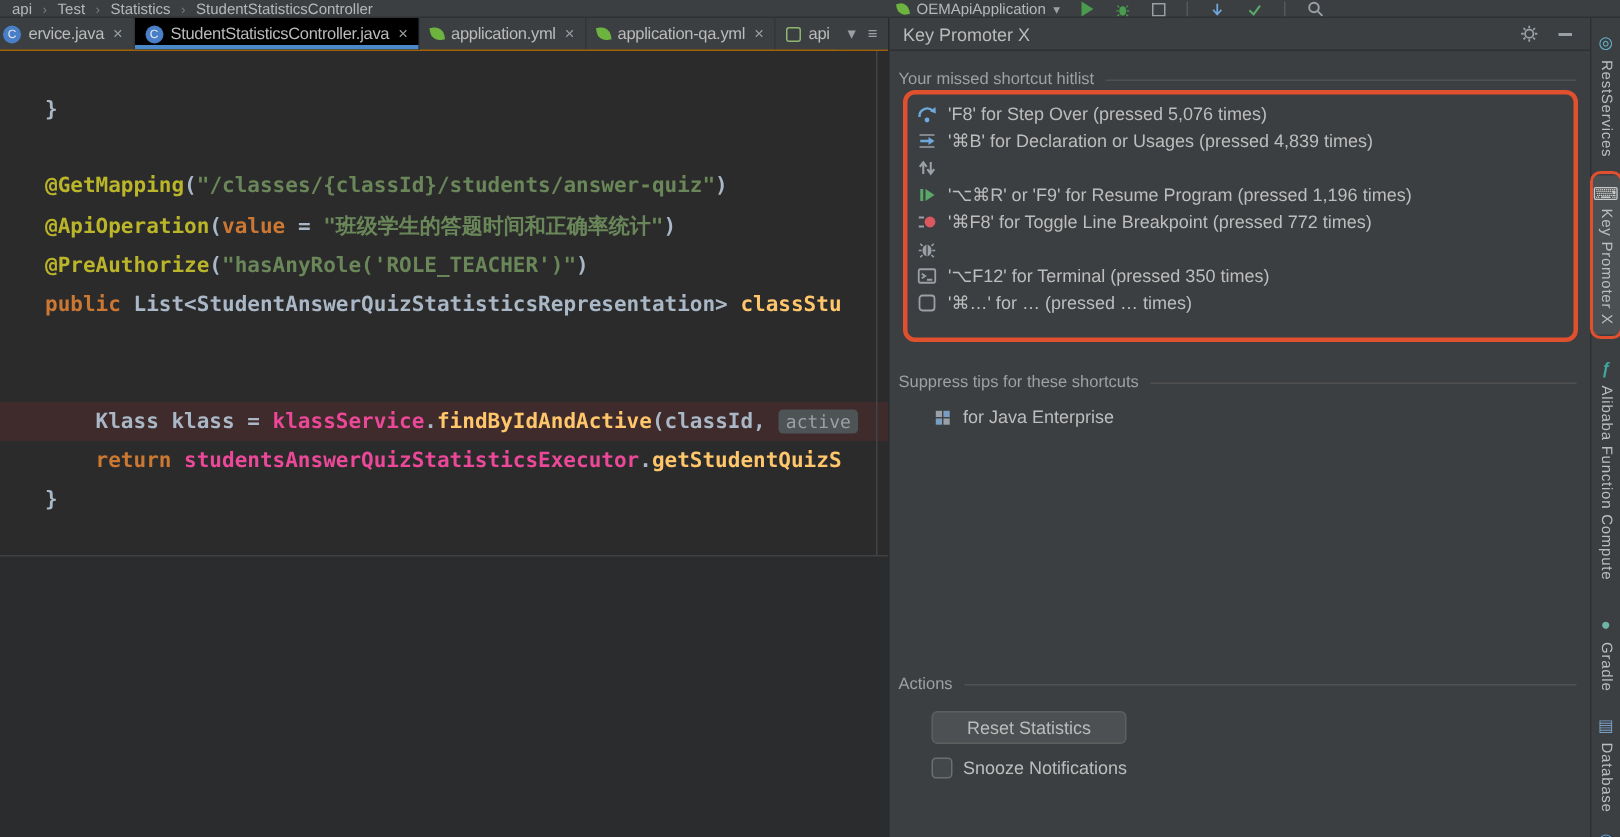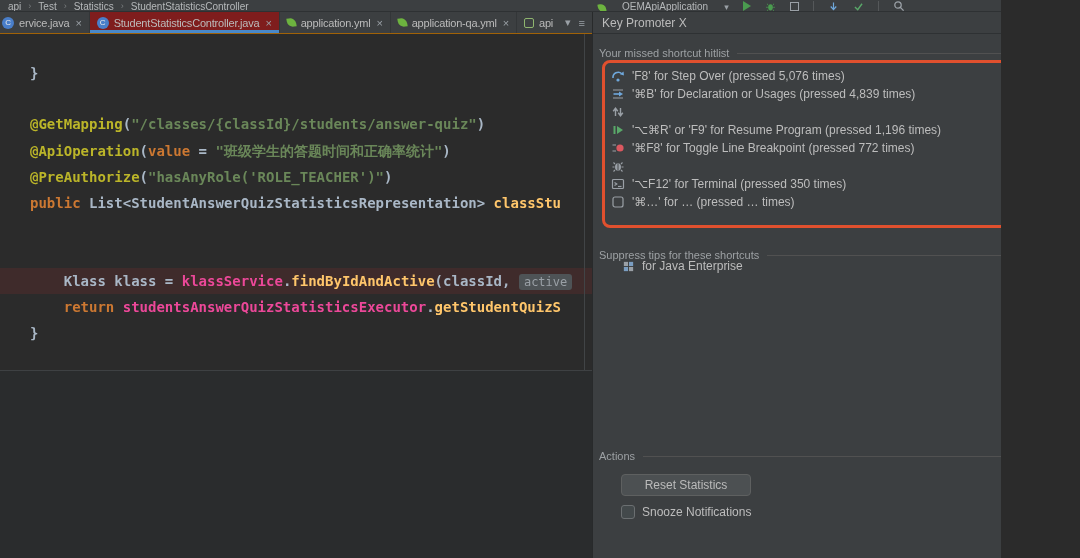--- a/index.html
+++ b/index.html
@@ -1,37 +1,37 @@
 <!DOCTYPE html>
 <html style="--ann: #e0502e;"><head>
 <meta charset="utf-8">
 <style>
   *{margin:0;padding:0;box-sizing:border-box}
   html,body{width:1080px;height:558px;overflow:hidden}
   body{font-family:"Liberation Sans","DejaVu Sans",sans-serif;background:#2b2b2b;-webkit-font-smoothing:antialiased}
-  .app{position:relative;width:1001px;height:558px;background:#3c3f41;color:#bbbbbb;overflow:hidden}
+  .app{position:relative;width:1080px;height:558px;background:#3c3f41;color:#bbbbbb;overflow:hidden}
 
   
   .topbar{position:absolute;left:0;top:0;width:1080px;height:12px;background:#3c3f41;border-bottom:1px solid #2e3133;overflow:hidden;font-size:10px;color:#b5b8ba}
   .crumbs{position:absolute;left:8px;top:0;height:12px;display:flex;align-items:center;gap:7px;white-space:nowrap}
   .crumb-sep{color:#7b7e80;font-size:9px}
   .topbar-right{position:absolute;left:598px;right:0;top:0;height:12px;display:flex;align-items:center;gap:14px;padding-right:14px}
-  .runcfg{display:flex;align-items:flex-end;gap:16px}
+  .runcfg{display:flex;align-items:center;gap:5px}
   .leaf{width:8px;height:8px;background:#6db33f;border-radius:0 70% 0 70%;transform:rotate(-10deg)}
   .chev{color:#9aa0a6;font-size:9px;line-height:1}
   .tb-play{width:0;height:0;border-left:8px solid #4a9b4f;border-top:5px solid transparent;border-bottom:5px solid transparent}
   .tb-icon{display:inline-flex;align-items:center;justify-content:center}
   .tb-sep{width:1px;height:10px;background:#55585a}
   .tb-sq{width:9px;height:9px;border:1.4px solid #9aa0a6}
 
   
   .tabbar{position:absolute;left:0;top:12px;width:592px;height:22px;background:#3c3f41;border-bottom:1px solid #a16207;display:flex;align-items:stretch;font-size:11px;color:#bbbbbb;overflow:hidden}
   .tab{display:flex;align-items:center;gap:5px;padding:0 7px;border-right:1px solid #333638;position:relative;white-space:nowrap;letter-spacing:-0.2px}
   .tab.partial{padding-left:2px}
-  .tab.selected{background:#7f1d1d}
+  .tab.selected{background:#000000}
   .tab.selected::after{content:"";position:absolute;left:0;right:0;bottom:0;height:3px;background:#4a88c7}
   .tab-close{color:#9aa0a6;font-size:11px;margin-left:1px}
   .class-icon{width:12px;height:12px;border-radius:50%;background:#497ec9;color:#eaeaea;font-size:8px;display:inline-flex;align-items:center;justify-content:center;flex:none}
   .class-icon::before{content:"C"}
   .spring-icon{width:9px;height:9px;background:#6db33f;border-radius:0 70% 0 70%;transform:rotate(-10deg);flex:none}
   .api-icon{width:10px;height:10px;border:1.3px solid #8fb56f;border-radius:2px;flex:none}
   .tab-controls{position:absolute;right:0;top:0;height:21px;display:flex;align-items:center;gap:8px;padding:0 7px;background:#3c3f41;color:#9aa0a6;font-size:11px}
 
   
   .editor{position:absolute;left:0;top:34px;width:592px;height:336px;background:#2b2b2b;overflow:hidden;font-family:"DejaVu Sans Mono",monospace;font-size:14px;font-weight:bold;color:#a9b7c6}
@@ -54,21 +54,21 @@
   .tool-header .spacer{flex:1}
   .hdr-icon{display:inline-flex;align-items:center;justify-content:center;width:16px;height:16px}
   .minbar{display:block;width:9px;height:2px;background:#9aa0a6}
   .tool-body{position:relative;height:523px;font-size:12px}
   .tsep{position:absolute;left:6px;right:9px;height:14px;display:flex;align-items:center;gap:8px;color:#9da1a4;font-size:11px;white-space:nowrap}
   .tsep .line{flex:1;height:1px;background:#515151}
   .hitlist{position:absolute;left:14px;top:33px;width:440px;height:158px;overflow:hidden}
   .hit-row{display:flex;align-items:center;gap:7px;height:18px;color:#bdbdbd;padding-left:4px;white-space:nowrap}
   .hicon{width:14px;height:14px;display:inline-flex;align-items:center;justify-content:center;flex:none}
   .annotation-box{position:absolute;left:9px;top:26px;width:450px;height:168px;border:3px solid var(--ann,#e0502e);border-radius:8px;pointer-events:none;z-index:5}
-  .suppress-row{position:absolute;left:28px;top:224px;display:flex;align-items:center;gap:7px;color:#bdbdbd;height:16px}
+  .suppress-row{position:absolute;left:28px;top:236px;display:flex;align-items:center;gap:7px;color:#bdbdbd;height:16px}
   .btn{position:absolute;left:28px;top:440px;width:130px;height:22px;background:#4c5052;border:1px solid #5e6060;border-radius:4px;color:#bbbbbb;font-size:12px;font-family:inherit;display:flex;align-items:center;justify-content:center;cursor:default}
   .checkbox-row{position:absolute;left:28px;top:470px;display:flex;align-items:center;gap:7px;color:#bdbdbd;height:16px}
   .checkbox{width:14px;height:14px;background:#43494b;border:1px solid #6b6f71;border-radius:3px;flex:none}
 
   
   .stripe{position:absolute;left:1060px;top:12px;width:20px;height:546px;background:#3c3f41;border-left:1px solid #2e3133;display:flex;flex-direction:column;align-items:center;padding-top:6px}
   .stripe-item{position:relative;display:flex;flex-direction:column;align-items:center;gap:4px;padding:6px 1px;width:18px}
   .stripe-item.selected{background:#4b5052;border-radius:3px}
   .stripe-label{writing-mode:vertical-rl;font-size:10px;color:#bdbdbd;letter-spacing:0.5px;white-space:nowrap}
   .stripe-annotation{position:absolute;left:-2px;right:-2px;top:-3px;bottom:-3px;border:2.5px solid var(--ann,#e0502e);border-radius:7px;pointer-events:none;z-index:5}

